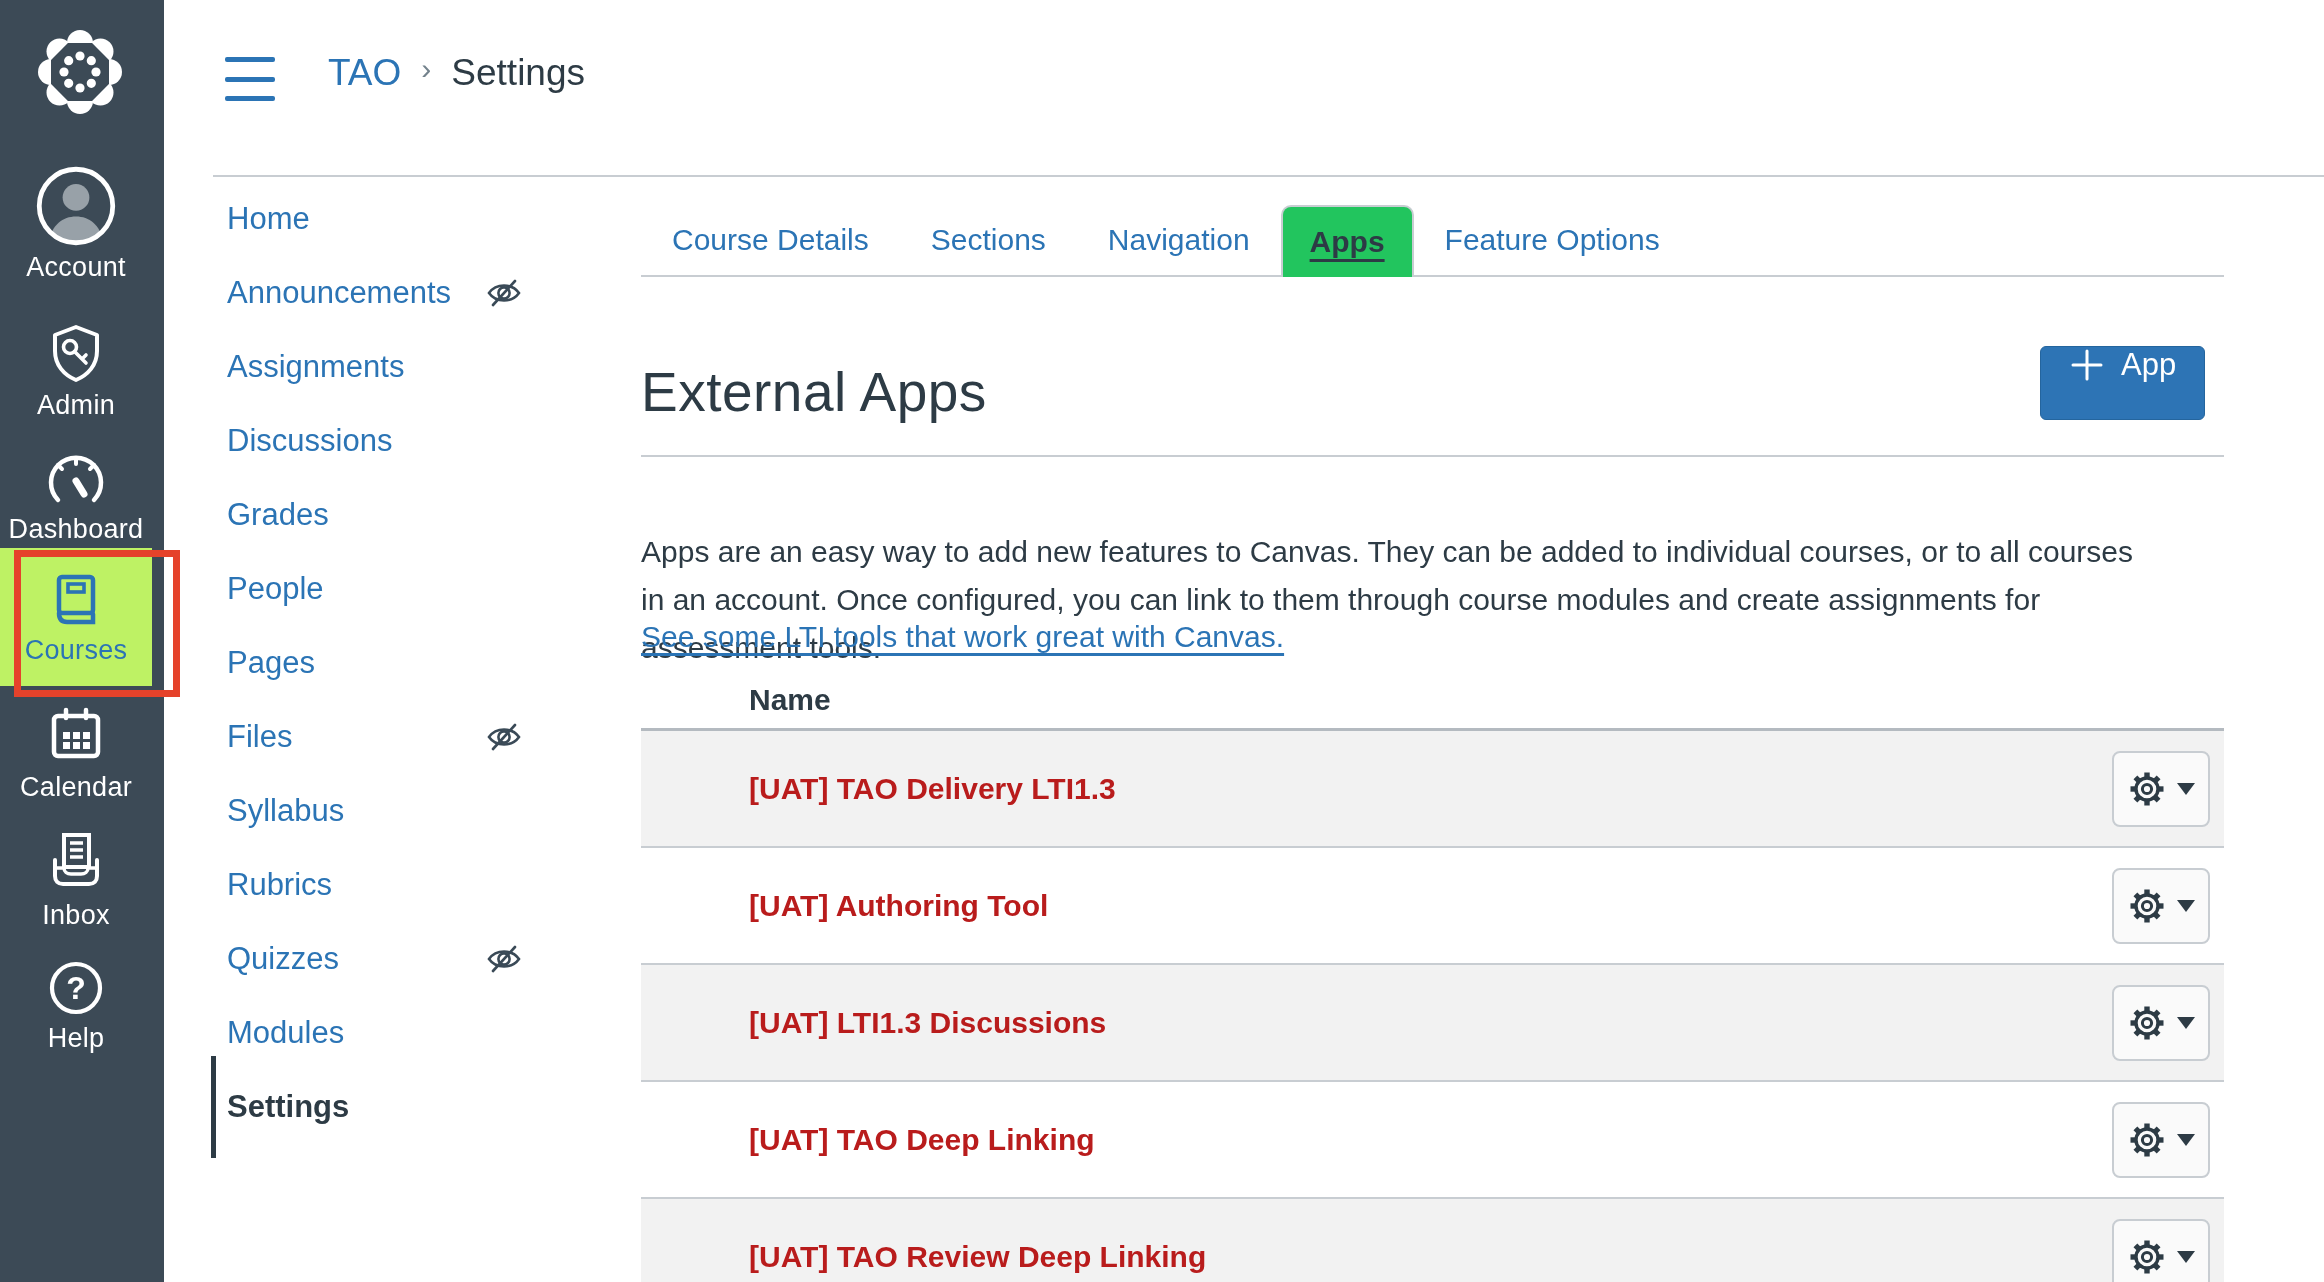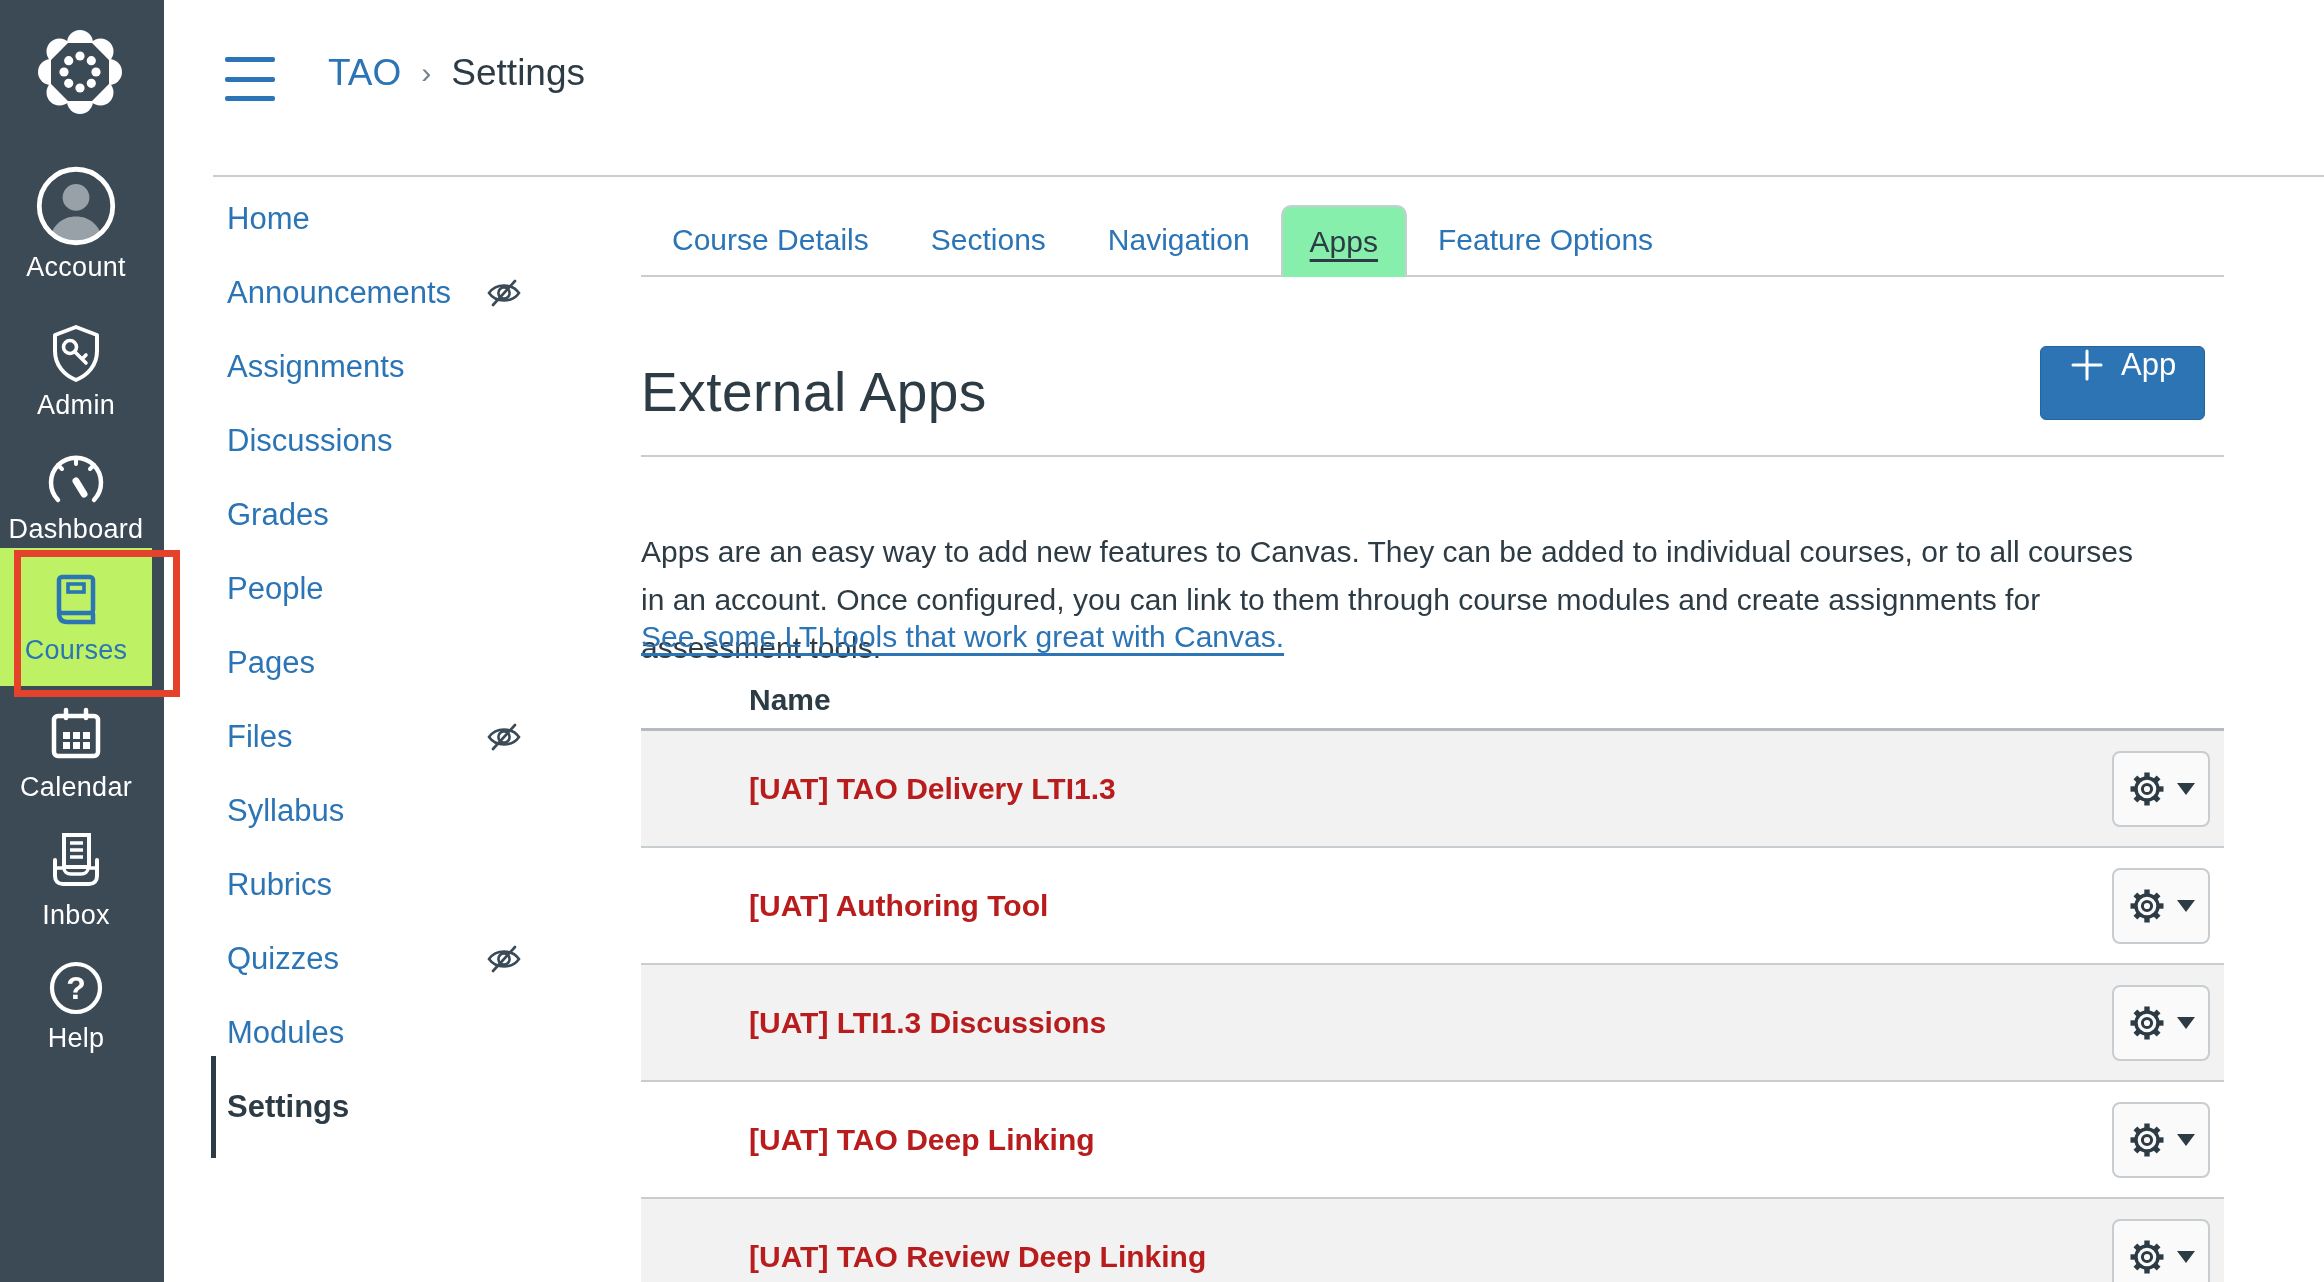--- a/index.html
+++ b/index.html
@@ -12,37 +12,37 @@
   .side-item.active{background:#bef264;color:#2B74B5;}
   .side-item.active .lbl{color:#2B74B5;}
   .logo-wrap{position:absolute;left:36px;top:28px;width:88px;height:88px;}
 
   
   .annotation-box{position:absolute;left:14px;top:550px;width:152px;height:133px;border:7px solid #E5422B;z-index:50;pointer-events:none;}
 
   
   .hamburger{position:absolute;left:225px;top:57px;width:50px;height:44px;display:flex;flex-direction:column;justify-content:space-between;cursor:pointer;}
   .hamburger div{height:5px;background:#2B74B5;border-radius:2px;}
-  .breadcrumb{position:absolute;left:328px;top:52px;display:flex;align-items:center;gap:20px;font-size:37px;}
+  .breadcrumb{position:absolute;left:328px;top:52px;display:flex;gap:20px;font-size:37px;}
   .crumb-course{color:#2B74B5;text-decoration:none;cursor:pointer;}
   .crumb-sep{color:#73828C;font-size:30px;}
   .crumb-page{color:#2D3B45;}
   .header-divider{position:absolute;left:213px;right:0;top:175px;height:2px;background:#C8CDD2;}
 
   
   .course-nav{position:absolute;left:227px;top:182px;width:302px;}
   .cnav-item{height:74px;display:flex;align-items:center;font-size:31px;color:#2B74B5;cursor:pointer;position:relative;}
   .cnav-item.active{color:#2D3B45;font-weight:700;}
   .cnav-item.active::before{content:'';position:absolute;left:-16px;top:-14px;bottom:-14px;width:5px;background:#2D3B45;}
   .eye{margin-left:auto;margin-right:6px;flex:0 0 auto;}
 
   
   .tabbar{position:absolute;left:641px;top:205px;width:1583px;height:72px;display:flex;align-items:stretch;border-bottom:2px solid #C8CDD2;box-sizing:border-box;}
   .tab{display:flex;align-items:center;padding:0 31px;font-size:30px;color:#2B74B5;cursor:pointer;white-space:nowrap;}
-  .tab.active{padding:0 27px;background:#86efac;border:2px solid #C8CDD2;border-bottom:none;border-radius:10px 10px 0 0;color:#2D3B45;text-decoration:underline;text-underline-offset:7px;margin-bottom:-2px;position:relative;z-index:2;}
+  .tab.active{padding:0 27px;background:#22c55e;border:2px solid #C8CDD2;border-bottom:none;border-radius:10px 10px 0 0;color:#2D3B45;text-decoration:underline;text-underline-offset:7px;margin-bottom:-2px;position:relative;z-index:2;font-weight:bold;}
 
   
   .page-title{position:absolute;left:641px;top:352px;font-size:55px;font-weight:400;color:#2D3B45;letter-spacing:.5px;margin-top:8px;}
   .add-app-btn{position:absolute;left:2040px;top:346px;height:74px;padding:0 28px;background:#2D74B5;border:1px solid #24659E;border-radius:6px;color:#fff;font-size:31px;display:flex;align-items:flex-start;gap:16px;cursor:pointer;box-sizing:border-box;font-family:"Liberation Sans",sans-serif;}
   .title-divider{position:absolute;left:641px;top:455px;width:1583px;height:2px;background:#C8CDD2;}
   .apps-desc{position:absolute;left:641px;top:498px;width:1520px;font-size:30px;line-height:48px;color:#2D3B45;}
   .lti-link{position:absolute;left:641px;top:620px;font-size:30px;color:#2B74B5;text-decoration:underline;text-underline-offset:6px;cursor:pointer;}
 
   
   .apps-table{position:absolute;left:641px;top:672px;width:1583px;}

